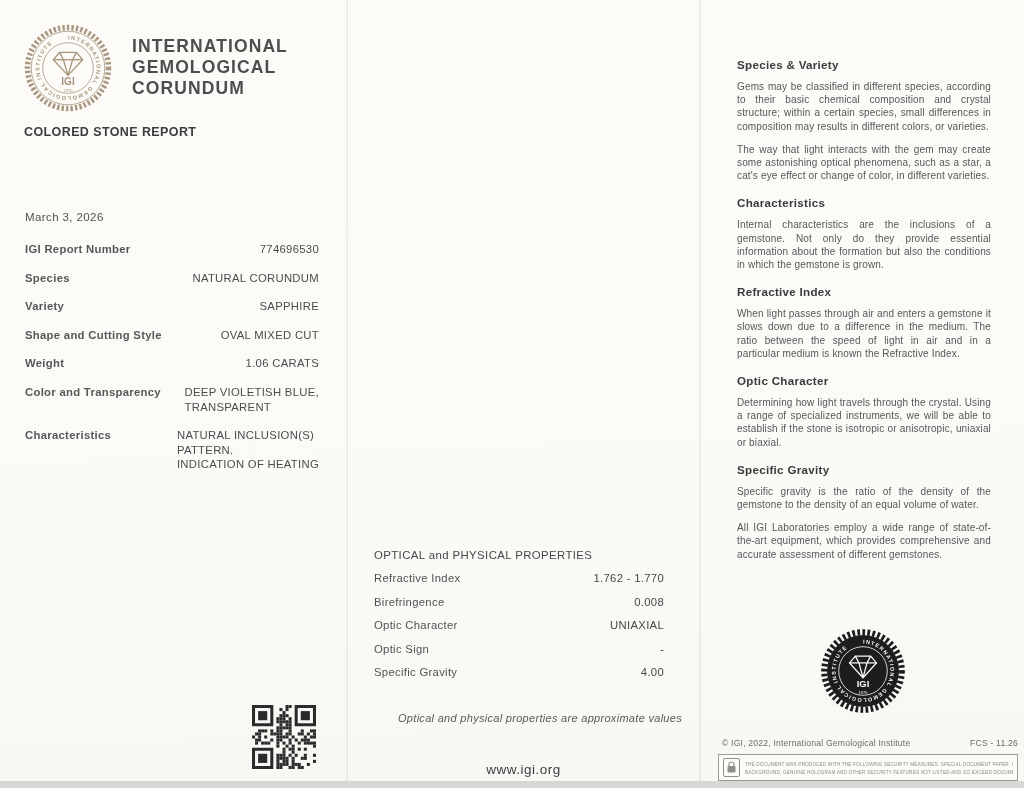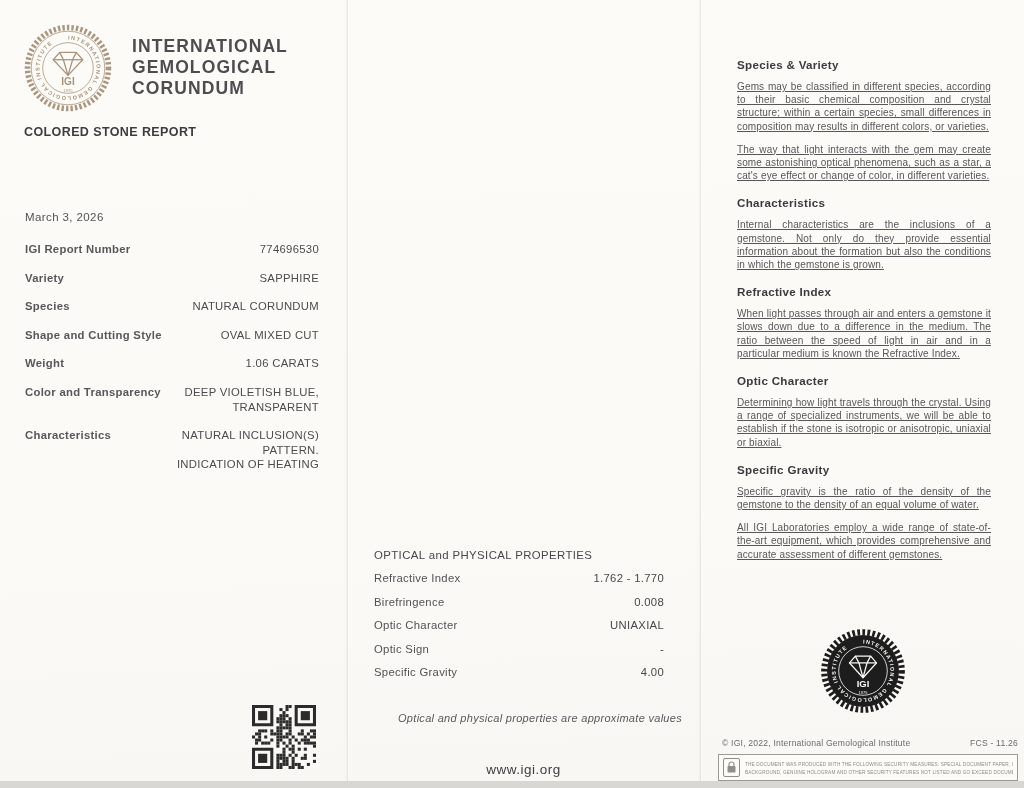--- a/index.html
+++ b/index.html
@@ -17,35 +17,35 @@
 
   
   .brand { position:absolute; left:22px; top:22px; display:flex; }
   .seal-tan { width:92px; height:92px; }
   .brand-name { margin:14px 0 0 18px; font-size:17.5px; font-weight:bold; letter-spacing:1.1px; line-height:21px; color:#4d4d4f; }
   .report-title { position:absolute; left:24px; top:125px; font-size:12.5px; font-weight:bold; letter-spacing:.4px; color:#3d3d3f; }
   .report-date { position:absolute; left:25px; top:211px; font-size:11.5px; letter-spacing:.4px; color:#535355; }
   .fields { position:absolute; left:25px; top:242px; width:294px; }
   .field-row { display:flex; justify-content:space-between; align-items:flex-start; margin-bottom:14px; font-size:11.3px; line-height:14.6px; letter-spacing:.3px; }
   .flabel { color:#58585a;font-weight:bold; }
-  .fvalue { color:#4c4c4e; text-align:right; white-space:pre-line; max-width:170px; }
+  .fvalue { color:#4c4c4e; text-align:left; white-space:pre-line; max-width:170px; }
   .qr { position:absolute; left:252px; top:705px; width:64px; height:64px; }
 
   
   .props { position:absolute; left:374px; top:549px; width:290px; }
   .props-title { font-size:11.4px; letter-spacing:.4px; color:#47474a; margin-bottom:10px; }
   .prop-row { display:flex; justify-content:space-between; font-size:11.3px; letter-spacing:.3px; line-height:14px; margin-bottom:9.5px; color:#525254; }
   .pvalue { color:#48484a; }
   .props-note { position:absolute; left:374px; top:712px; width:300px; font-size:11px; font-style:italic; letter-spacing:.3px; color:#59595b;margin-left:24px; }
   .website { position:absolute; left:347px; top:762px; width:353px; text-align:center; font-size:13.5px; font-weight:normal; letter-spacing:.5px; color:#3e3e40; }
 
   
   .glossary { position:absolute; left:737px; top:58px; width:254px; }
   .glossary h3 { font-size:11.6px; font-weight:bold; letter-spacing:.3px; color:#3b3b3d; margin:0 0 9px 0; }
-  .glossary p { font-size:10px; line-height:13.2px; letter-spacing:.15px; color:#57575a; text-align:justify; margin:0 0 10px 0;text-decoration:underline; }
+  .glossary p { font-size:10px; line-height:13.2px; letter-spacing:.15px; color:#57575a; text-align:justify; margin:0 0 10px 0; }
   .glossary section { margin-bottom:14px; }
   .seal-black { position:absolute; left:818px; top:626px; width:90px; height:90px; }
   .footline { position:absolute; left:722px; top:738px; width:296px; display:flex; justify-content:space-between; font-size:8.6px; letter-spacing:.2px; color:#6b6b6d; }
   .security-box { position:absolute; left:718px; top:754px; width:300px; height:27px; border:1px solid #9a9a96; background:#fcfbf8; display:flex; align-items:center; padding:2px 4px; }
   .lock-badge { width:17px; height:19px; border:1px solid #8e8e8a; border-radius:2px; margin-right:5px; flex:none; display:flex; align-items:center; justify-content:center; }
   .security-text { flex:1; overflow:hidden; }
   .security-text div { font-size:6px; transform:scale(.78); transform-origin:left center; white-space:nowrap; color:#8b8b88; letter-spacing:.2px; line-height:8px; }
 </style>
 </head>
 <body>
@@ -86,26 +86,26 @@
 
   <div class="report-title">COLORED STONE REPORT</div>
   <div class="report-date">March 3, 2026</div>
 
   <div class="fields">
     <div class="field-row">
       <span class="flabel">IGI Report Number</span>
       <span class="fvalue">774696530</span>
     </div>
     <div class="field-row">
+      <span class="flabel">Species</span>
+      <span class="fvalue">NATURAL CORUNDUM</span>
+    </div>
+    <div class="field-row">
       <span class="flabel">Variety</span>
       <span class="fvalue">SAPPHIRE</span>
-    </div>
-    <div class="field-row">
-      <span class="flabel">Species</span>
-      <span class="fvalue">NATURAL CORUNDUM</span>
     </div>
     <div class="field-row">
       <span class="flabel">Shape and Cutting Style</span>
       <span class="fvalue">OVAL MIXED CUT</span>
     </div>
     <div class="field-row">
       <span class="flabel">Weight</span>
       <span class="fvalue">1.06 CARATS</span>
     </div>
     <div class="field-row">

